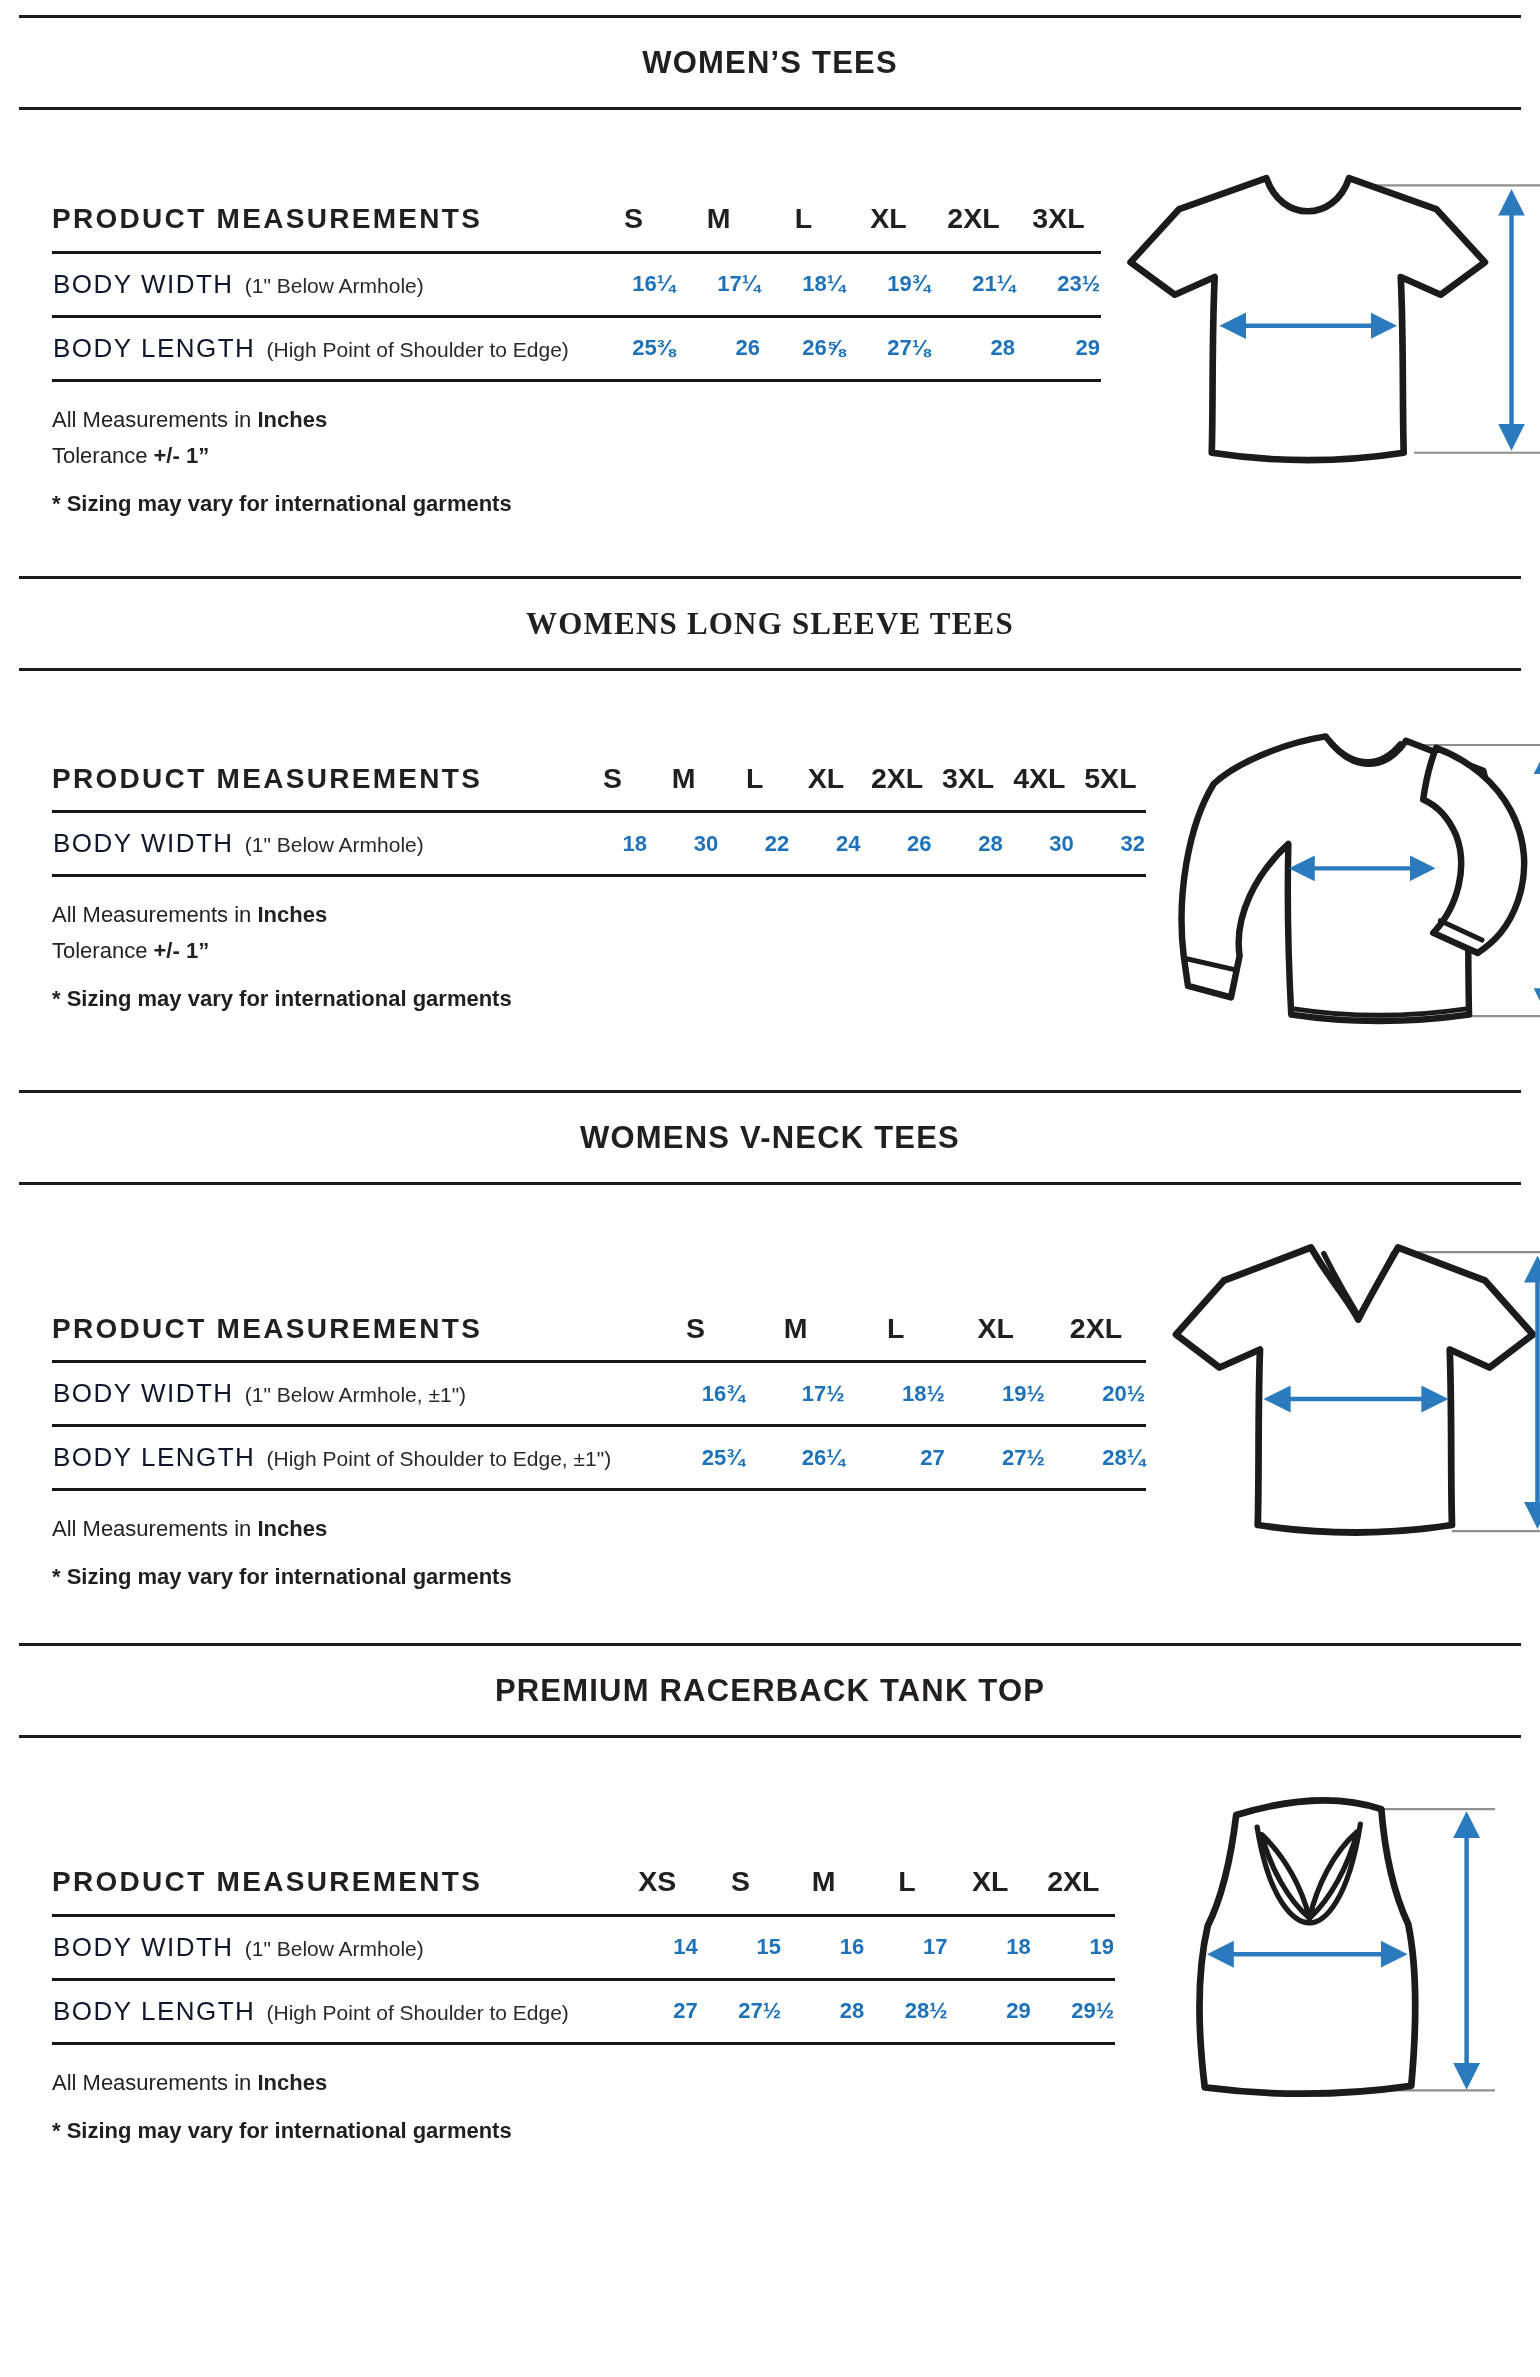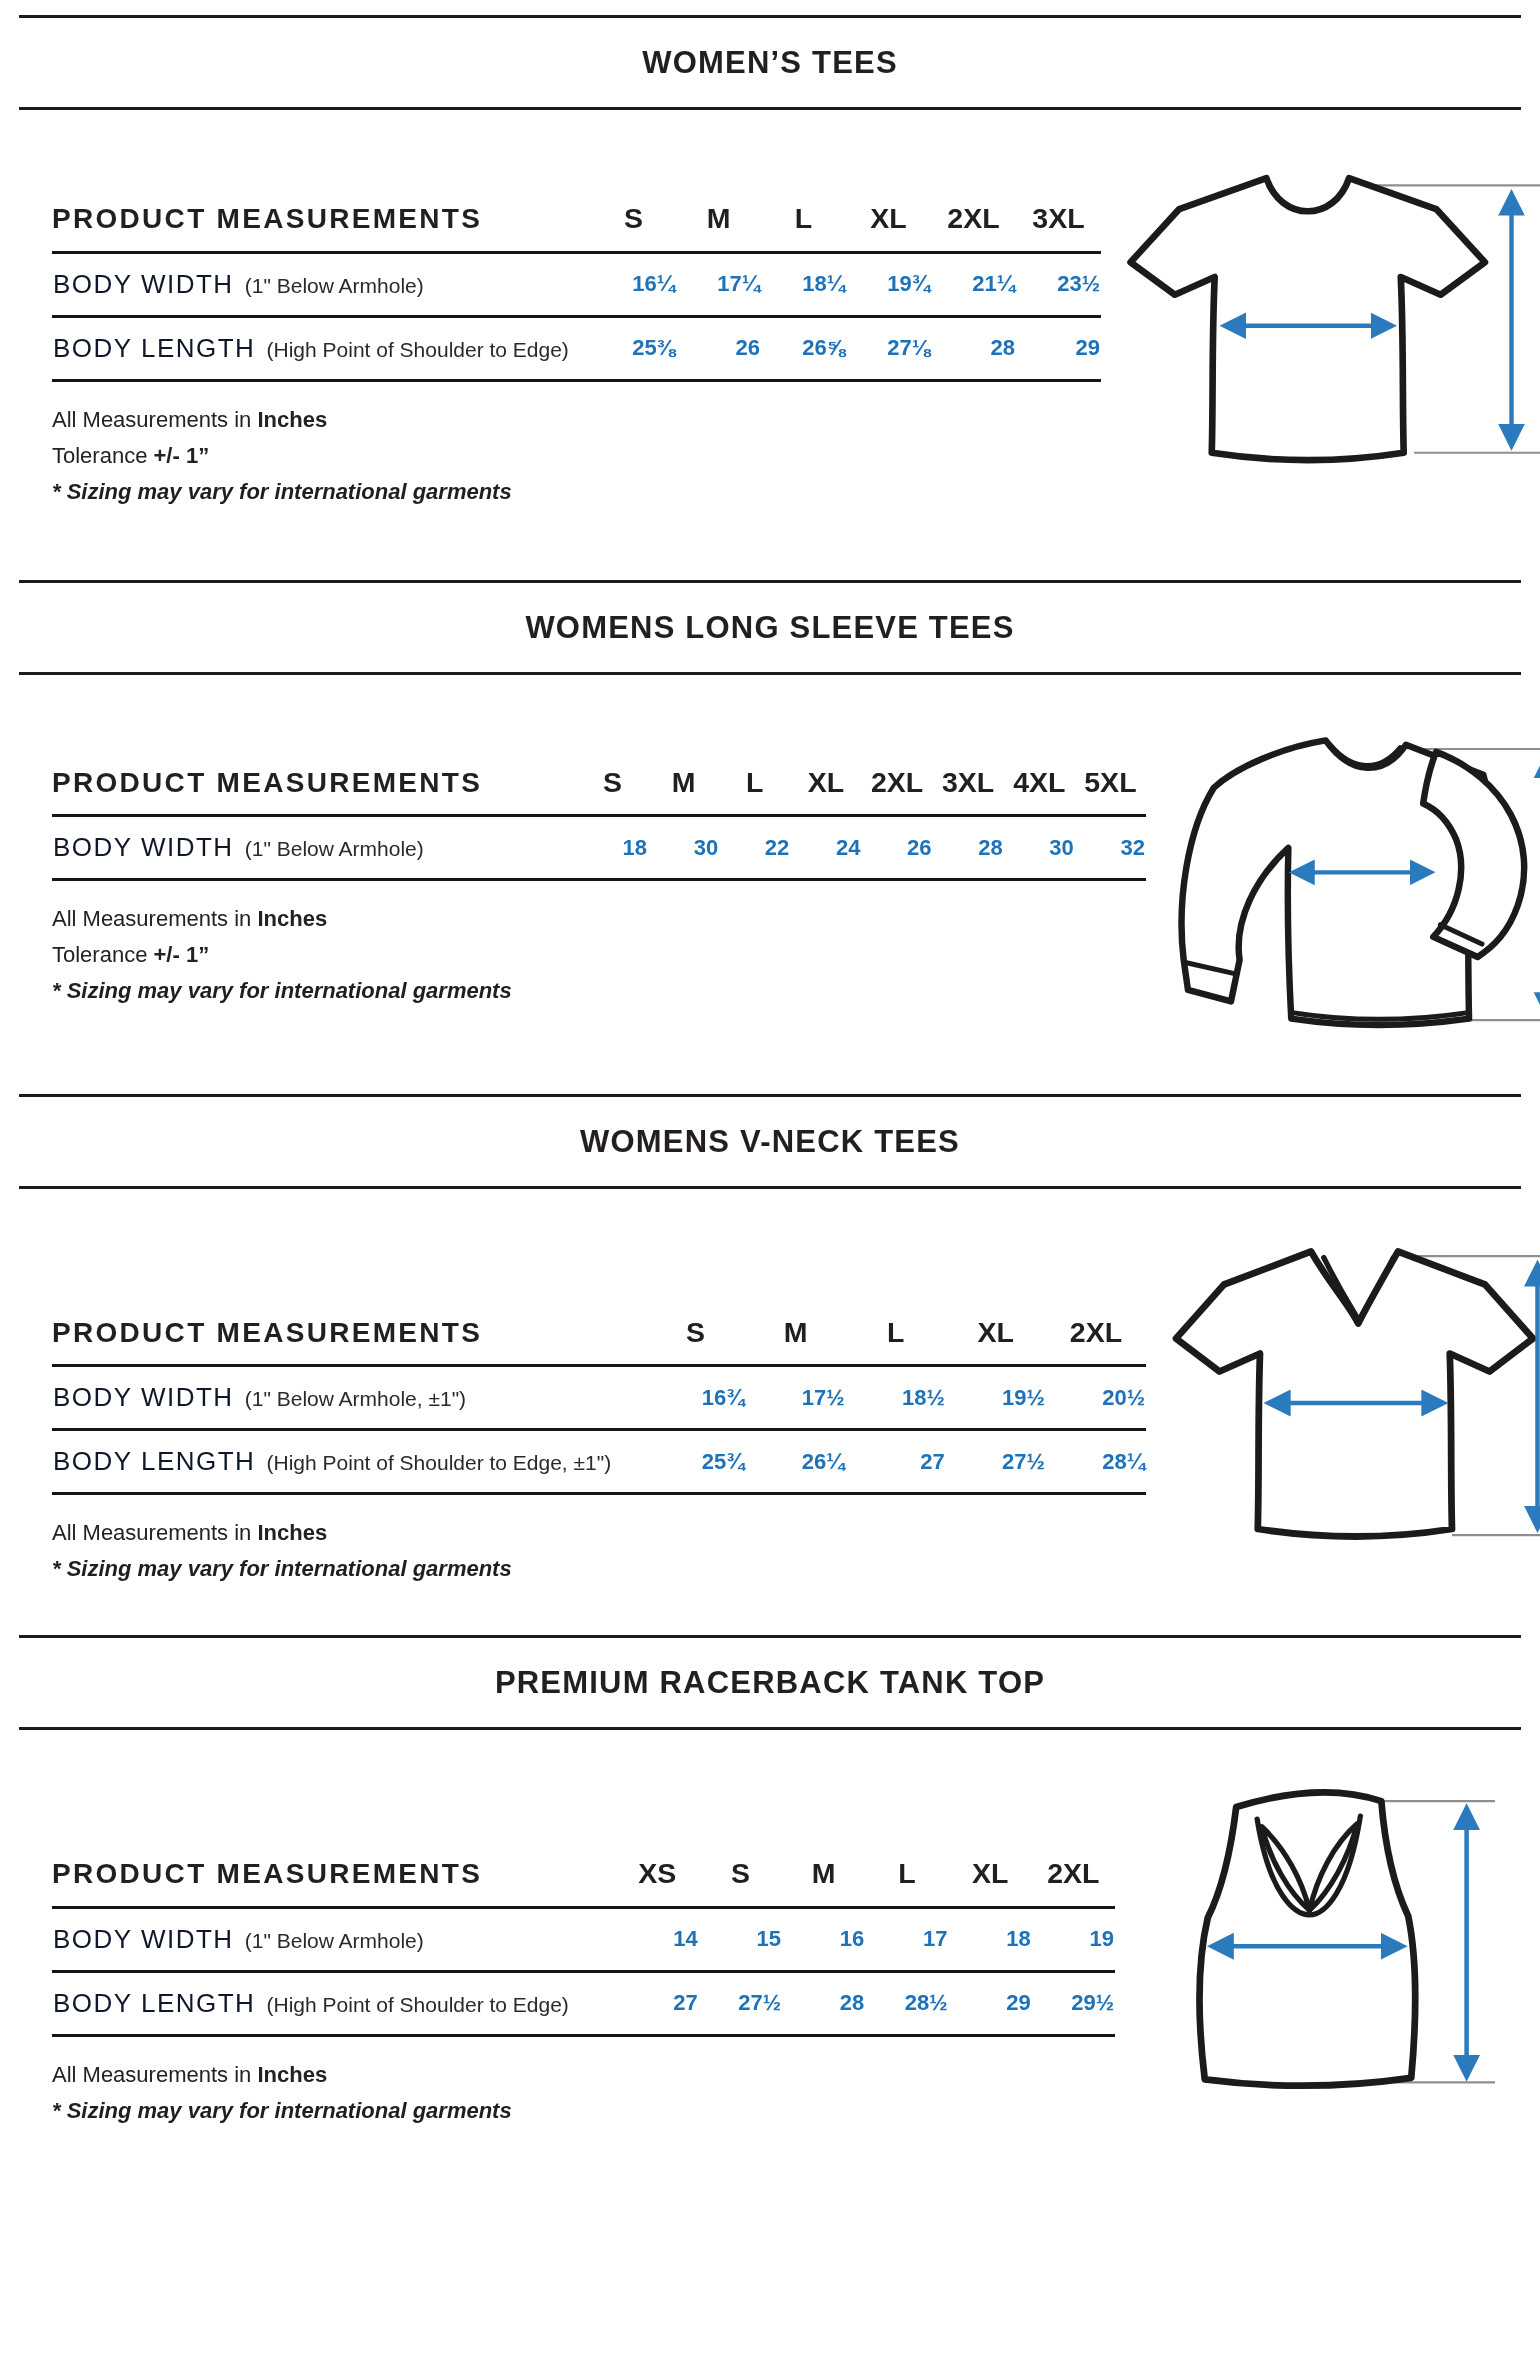--- a/index.html
+++ b/index.html
@@ -20,21 +20,21 @@
     font-size:31px;line-height:37px;font-weight:bold;letter-spacing:1.2px;
     color:#231f20;
   }
   .content{display:flex;align-items:flex-start;}
   .left{box-sizing:border-box;padding-left:52px;flex:0 0 1101px;}
   .right{flex:1 1 auto;display:flex;justify-content:flex-start;}
   .s1 .left{padding-top:92px;} .s1 .right{padding-top:37px;}
   .s2 .left{padding-top:91px;} .s2 .right{padding-top:31px;}
   .s3 .left{padding-top:127px;} .s3 .right{padding-top:31px;}
   .s4 .left{padding-top:127px;} .s4 .right{padding-top:29px;}
-  .sec2h{margin-top:70px;} .sec3h{margin-top:51px;} .sec4h{margin-top:48px;}
+  .sec2h{margin-top:54px;font-family:Liberation Serif, serif;} .sec3h{margin-top:51px;} .sec4h{margin-top:48px;}
 
   table.meas{border-collapse:collapse;table-layout:fixed;}
   table.meas tr.head-row{border-bottom:3.9px solid #161616;}
   table.meas tr.data-row{border-bottom:3.9px solid #161616;}
   th.pm{
     text-align:left;font-size:28px;font-weight:bold;letter-spacing:2.3px;
     color:#231f20;padding:0 0 15.4px 0;vertical-align:bottom;white-space:nowrap;
   }
   th.sz{
     text-align:center;font-size:28.5px;font-weight:bold;color:#231f20;
@@ -43,21 +43,21 @@
   td.lblcell{height:59px;vertical-align:middle;white-space:nowrap;}
   .lbl{font-size:26px;font-weight:normal;letter-spacing:1.5px;color:#0f172a;}
   .sub{font-size:21px;color:#2a2a2a;margin-left:7.7px;}
   td.val{
     height:59px;vertical-align:middle;text-align:right;
     font-size:22px;font-weight:bold;color:#1d72ba;
   }
   .notes{margin-top:20px;}
   .note{margin:0;font-size:22px;line-height:36px;color:#222;}
   .note b{font-weight:bold;}
-  .note-italic{font-style:italic;font-weight:600;color:#1f1f1f;}
+  .note-italic{font-weight:600;color:#1f1f1f;margin-top:12px;}
 
   svg .outline{fill:#ffffff;stroke:#1b1b1b;stroke-width:9;stroke-linejoin:round;stroke-linecap:round;}
   svg .thin{fill:none;stroke:#1b1b1b;stroke-width:7;stroke-linecap:round;}
   svg .arrow{stroke:#2b7abe;stroke-width:6;}
   svg .ref{stroke:#8f8f8f;stroke-width:3;}
 </style>
 </head>
 <body>
 
 <div class="page">

